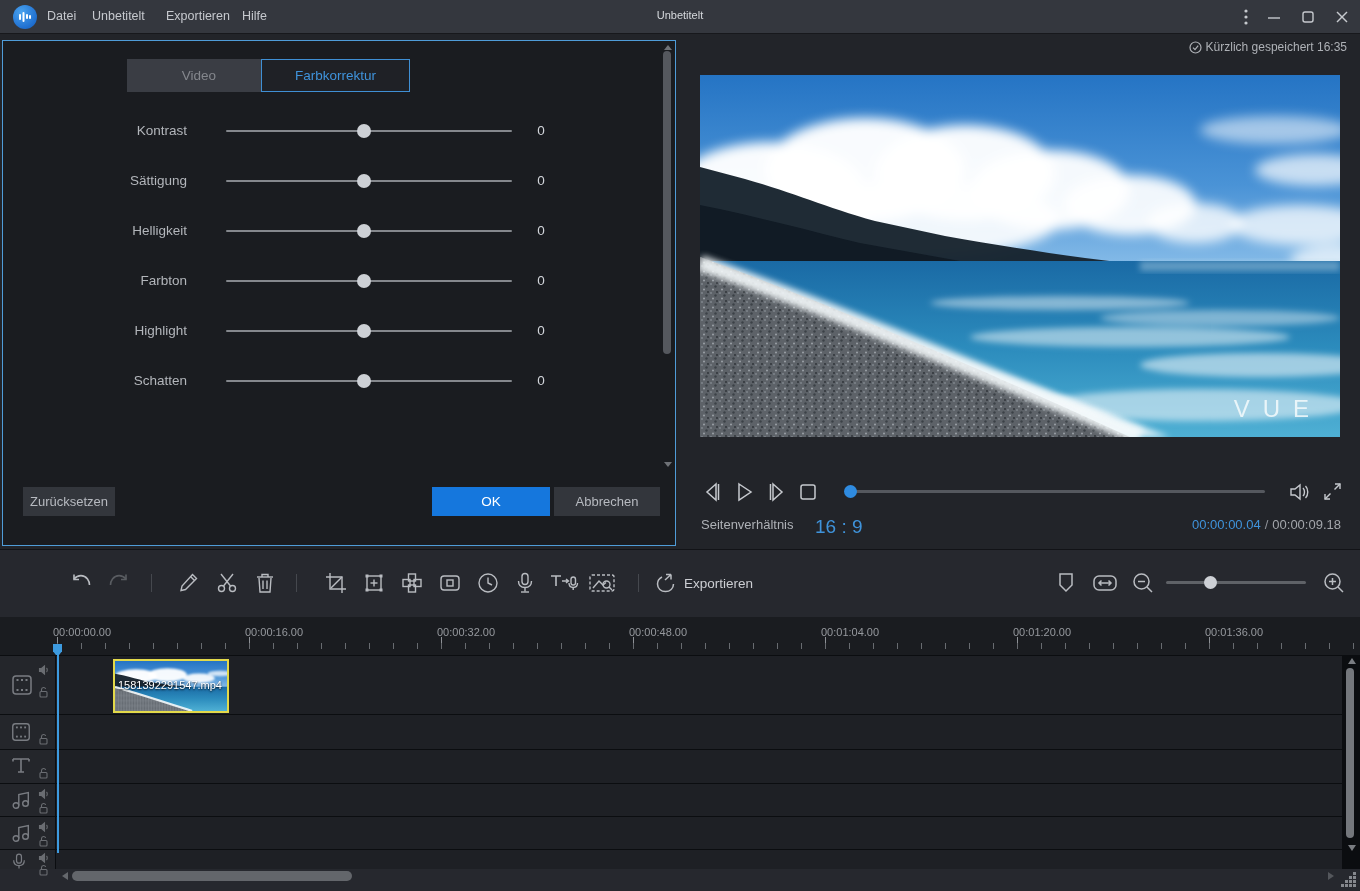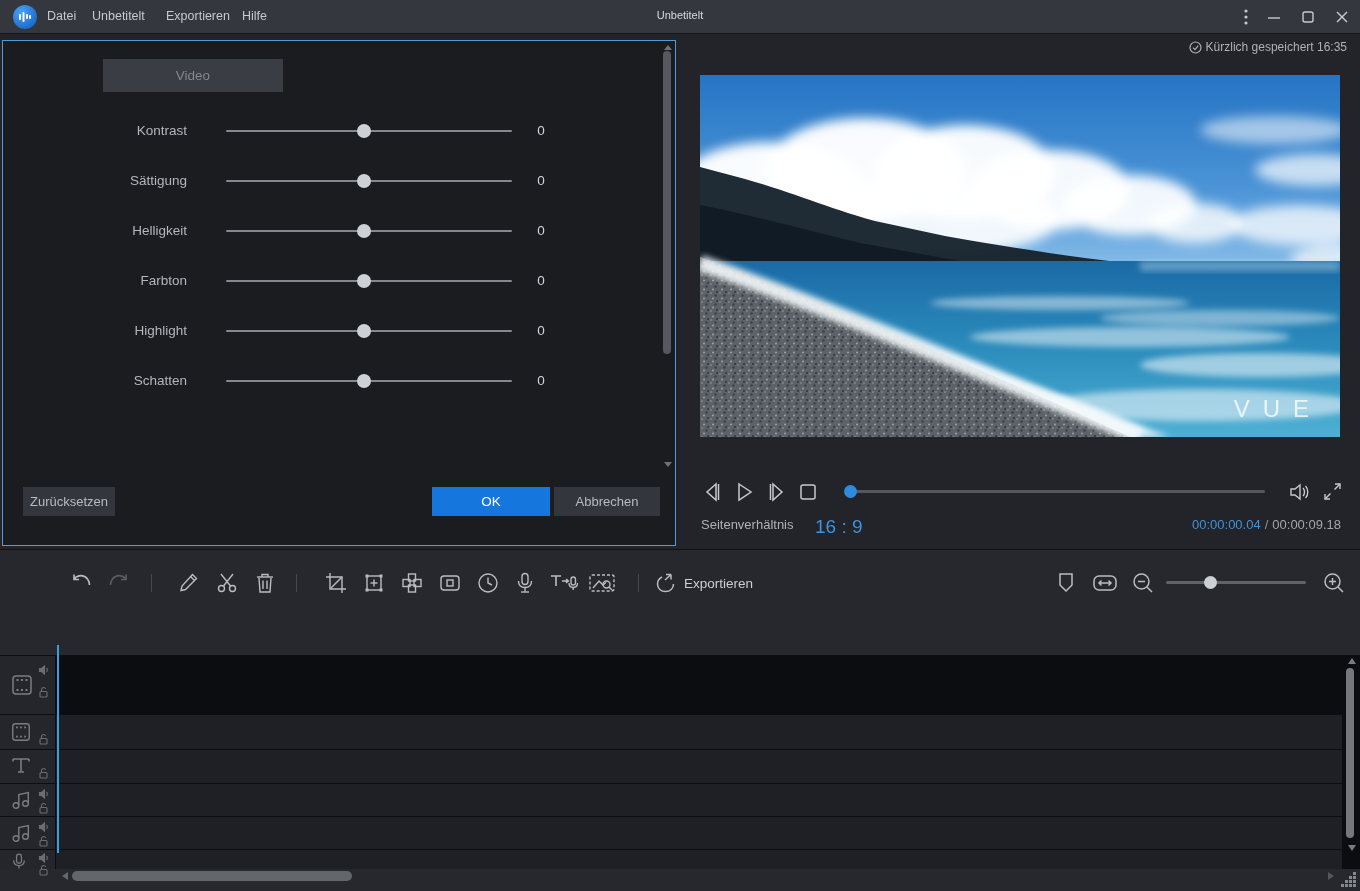--- a/index.html
+++ b/index.html
@@ -130,21 +130,22 @@
       <svg width="14" height="14" viewBox="0 0 14 14">
           <g stroke="currentColor" stroke-width="1.4">
             <line x1="2" y1="2" x2="12" y2="12"></line>
             <line x1="12" y1="2" x2="2" y2="12"></line>
           </g>
         </svg>
     </div>
   </div>
 
   <div id="color-panel">
-    <div class="tab" style="left:100px;width:180px">Video</div>
+    <div class="tab" style="left:124px;width:144px">Video</div>
+    <div class="tab active" style="left:258px;width:149px">Farbkorrektur</div>
 
     <div class="srow" style="top:79px">
       <span class="slabel">Kontrast</span>
       <div class="strack">
           <div class="sthumb"></div>
         </div>
       <span class="svalue">0</span>
     </div>
     <div class="srow" style="top:129px">
       <span class="slabel">Sättigung</span>
@@ -457,20 +458,32 @@
   </div>
   <div class="tb-icon" style="left:1322px">
     <svg width="24" height="24" viewBox="0 0 24 24" fill="none" stroke="currentColor" stroke-width="1.5">
         <circle cx="10.5" cy="10.5" r="7.5"></circle>
         <line x1="7" y1="10.5" x2="14" y2="10.5"></line>
         <line x1="10.5" y1="7" x2="10.5" y2="14"></line>
         <line x1="16" y1="16" x2="21" y2="21"></line>
       </svg>
   </div>
 
+  <div id="ruler">
+    <span class="rlabel" style="left:53px">00:00:00.00</span>
+    <span class="rlabel" style="left:245px">00:00:16.00</span>
+    <span class="rlabel" style="left:437px">00:00:32.00</span>
+    <span class="rlabel" style="left:629px">00:00:48.00</span>
+    <span class="rlabel" style="left:821px">00:01:04.00</span>
+    <span class="rlabel" style="left:1013px">00:01:20.00</span>
+    <span class="rlabel" style="left:1205px">00:01:36.00</span>
+    <div id="ticks-major"></div>
+    <div id="ticks-minor"></div>
+    <div id="playhead-flag"></div>
+  </div>
 
   <div id="tracks">
 
     <div class="trow-head" style="top:1px;height:58px">
       <svg class="thead-main" style="top:17px" width="24" height="24" viewBox="0 0 24 24" fill="none" stroke="currentColor" stroke-width="1.5">
           <rect x="3" y="3" width="18" height="18" rx="3"></rect>
           <g fill="currentColor" stroke="none">
             <rect x="6.5" y="6" width="2" height="2"></rect>
             <rect x="11" y="6" width="2" height="2"></rect>
             <rect x="15.5" y="6" width="2" height="2"></rect>
@@ -480,20 +493,40 @@
           </g>
         </svg>
       <svg class="mini-col" style="top:8px" width="12" height="12" viewBox="0 0 12 12" fill="none" stroke="currentColor" stroke-width="1.1">
           <path d="M1.5 4.5 L3.5 4.5 L6.5 2 L6.5 10 L3.5 7.5 L1.5 7.5 Z" fill="currentColor"></path>
           <path d="M8.5 4 C9.5 5 9.5 7 8.5 8"></path>
         </svg>
       <svg class="mini-col" style="top:30px" width="11" height="12" viewBox="0 0 11 12" fill="none" stroke="currentColor" stroke-width="1.1">
           <rect x="2" y="5.5" width="7" height="5.5" rx="1"></rect>
           <path d="M3.5 5.5 L3.5 3.5 C3.5 1 7.5 1 7.5 3"></path>
         </svg>
+    </div>
+    <div class="trow-lane" style="top:1px;height:58px">
+      <div id="clip">
+        <svg class="beach-svg" viewBox="0 0 640 362" preserveAspectRatio="none">
+          <use href="#thumb-art"></use>
+          <rect x="0" y="0" width="640" height="200" fill="url(#sky)"></rect>
+          <g fill="#ffffff" filter="url(#b6)">
+            <ellipse cx="120" cy="110" rx="120" ry="50" opacity="0.97"></ellipse>
+            <ellipse cx="300" cy="100" rx="110" ry="48" opacity="0.95"></ellipse>
+            <ellipse cx="480" cy="125" rx="90" ry="34" opacity="0.9"></ellipse>
+            <ellipse cx="600" cy="90" rx="70" ry="20" opacity="0.75"></ellipse>
+          </g>
+          <path d="M0,92 L45,104 C95,118 125,132 175,146 L245,161 C295,170 335,176 385,183 L450,191 L450,197 L0,197 Z" fill="#16222d" opacity="0.96"></path>
+          <rect x="0" y="186" width="640" height="176" fill="url(#sea)"></rect>
+          <path d="M-10,205 C120,245 240,290 400,362 L90,362 C40,300 0,250 -10,205 Z" fill="#e9f2f6" opacity="0.85" filter="url(#b6)"></path>
+          <path d="M0,182 C110,222 250,280 430,362 L0,362 Z" fill="url(#pebbles)"></path>
+          <path d="M0,188 C120,230 260,288 440,362" fill="none" stroke="#f4f9fb" stroke-width="16" opacity="0.9" filter="url(#b3)"></path>
+        </svg>
+        <span id="clip-name">1581392291547.mp4</span>
+      </div>
     </div>
 
     <div class="trow-head" style="top:60px;height:34px">
       <svg class="thead-main" style="top:6px" width="22" height="22" viewBox="0 0 24 24" fill="none" stroke="currentColor" stroke-width="1.5">
           <rect x="3" y="3" width="18" height="18" rx="3"></rect>
           <g fill="currentColor" stroke="none">
             <rect x="6.5" y="6" width="2" height="2"></rect>
             <rect x="11" y="6" width="2" height="2"></rect>
             <rect x="15.5" y="6" width="2" height="2"></rect>
             <rect x="6.5" y="16" width="2" height="2"></rect>

